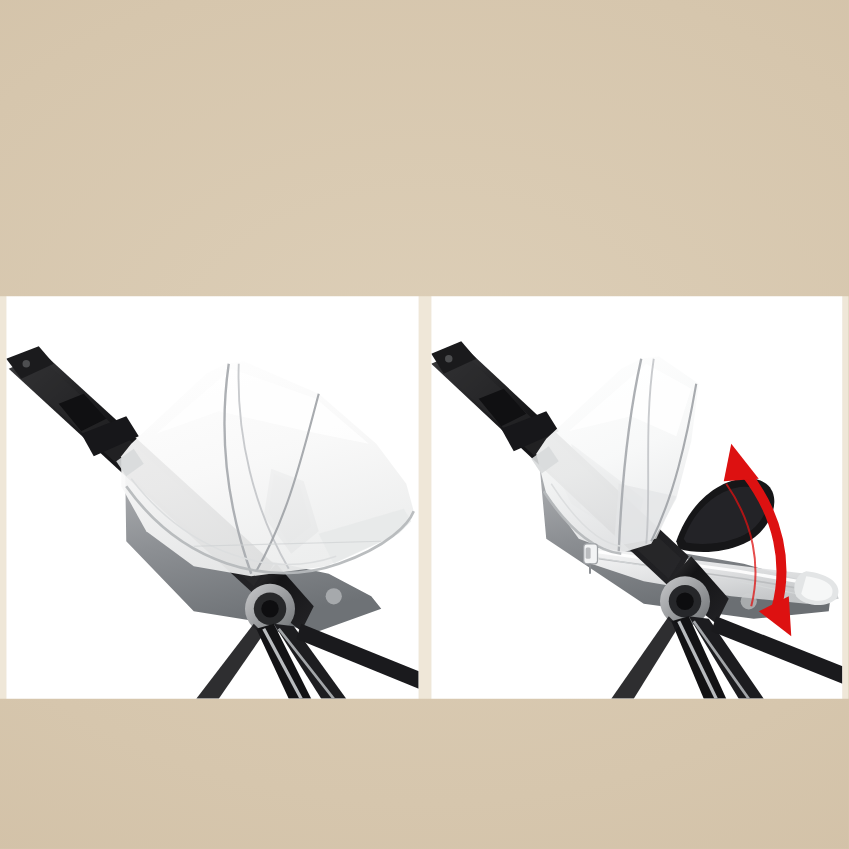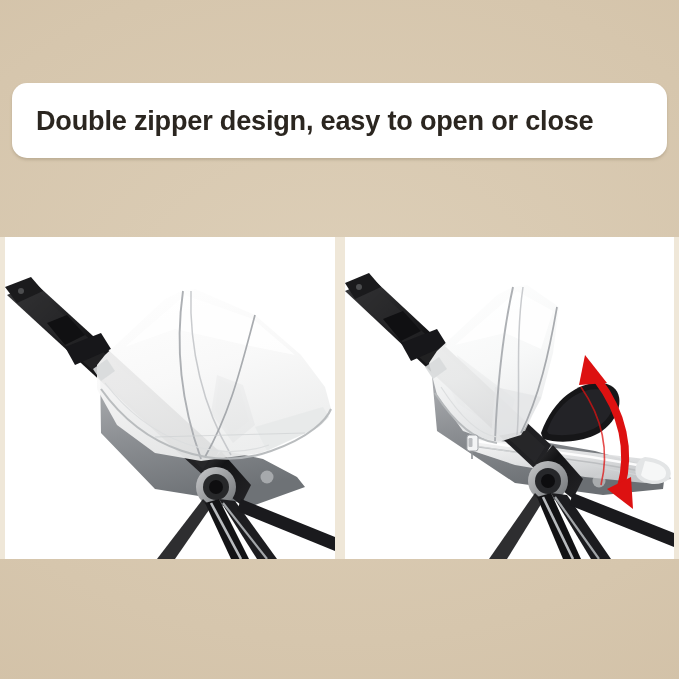--- a/index.html
+++ b/index.html
@@ -87,23 +87,20 @@
   .photo { position: absolute; left: 0; top: 0; width: 100%; height: 100%; }
 
   
   svg { display: block; }
 </style>
 </head>
 <body>
 
 <div id="stage">
 
-  <div class="banner">
-    <div class="banner-text">Double zipper design, easy to open or close</div>
-  </div>
 
   <div class="panels">
 
     <div class="panel-edge-l"></div>
     <div class="panel-edge-gutter"></div>
     <div class="panel-edge-r"></div>
 
     <div class="panel panel-left">
       <div class="photo">
         <svg viewBox="0 0 330 322" width="330" height="322" aria-hidden="true">

